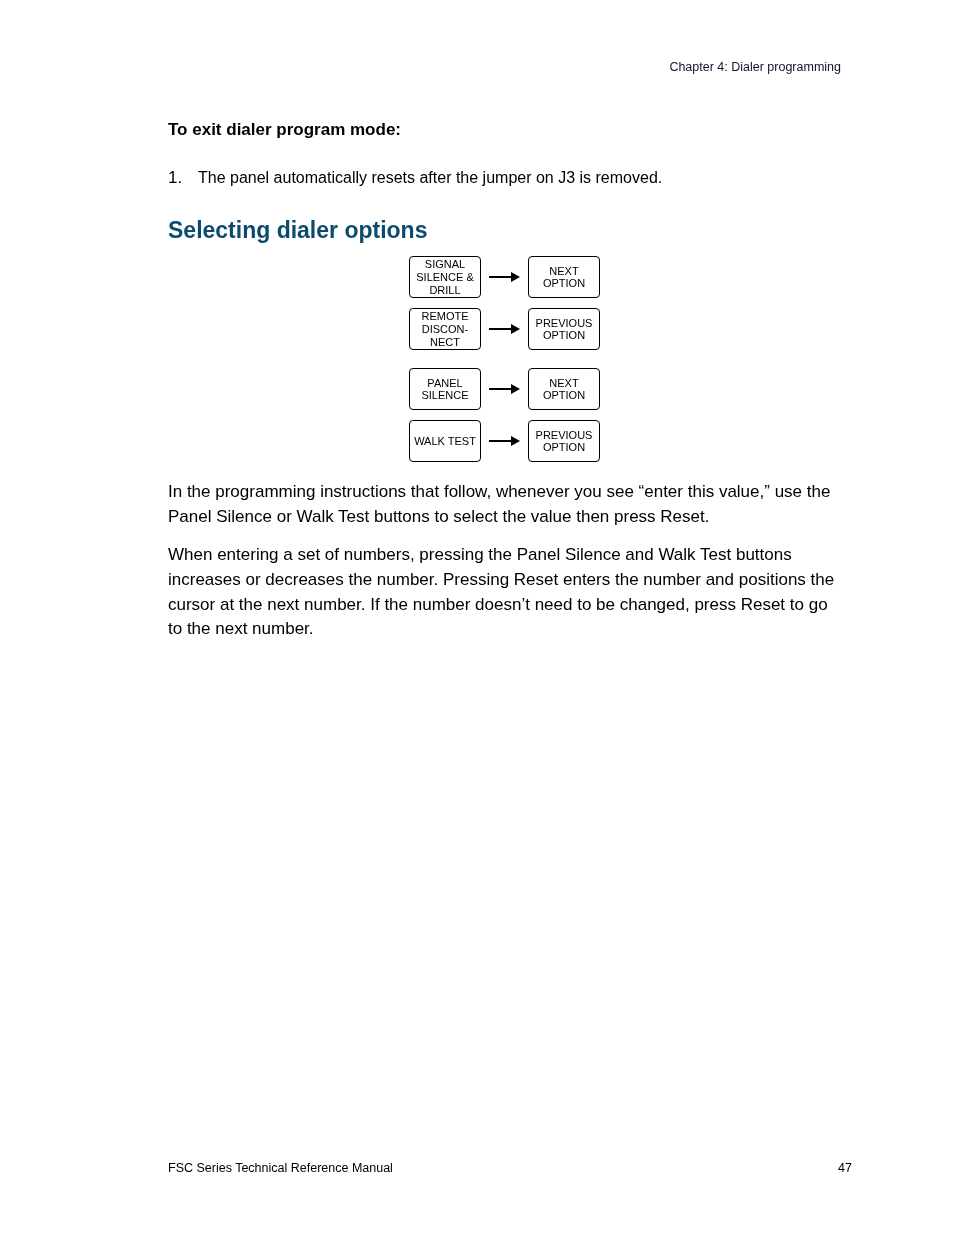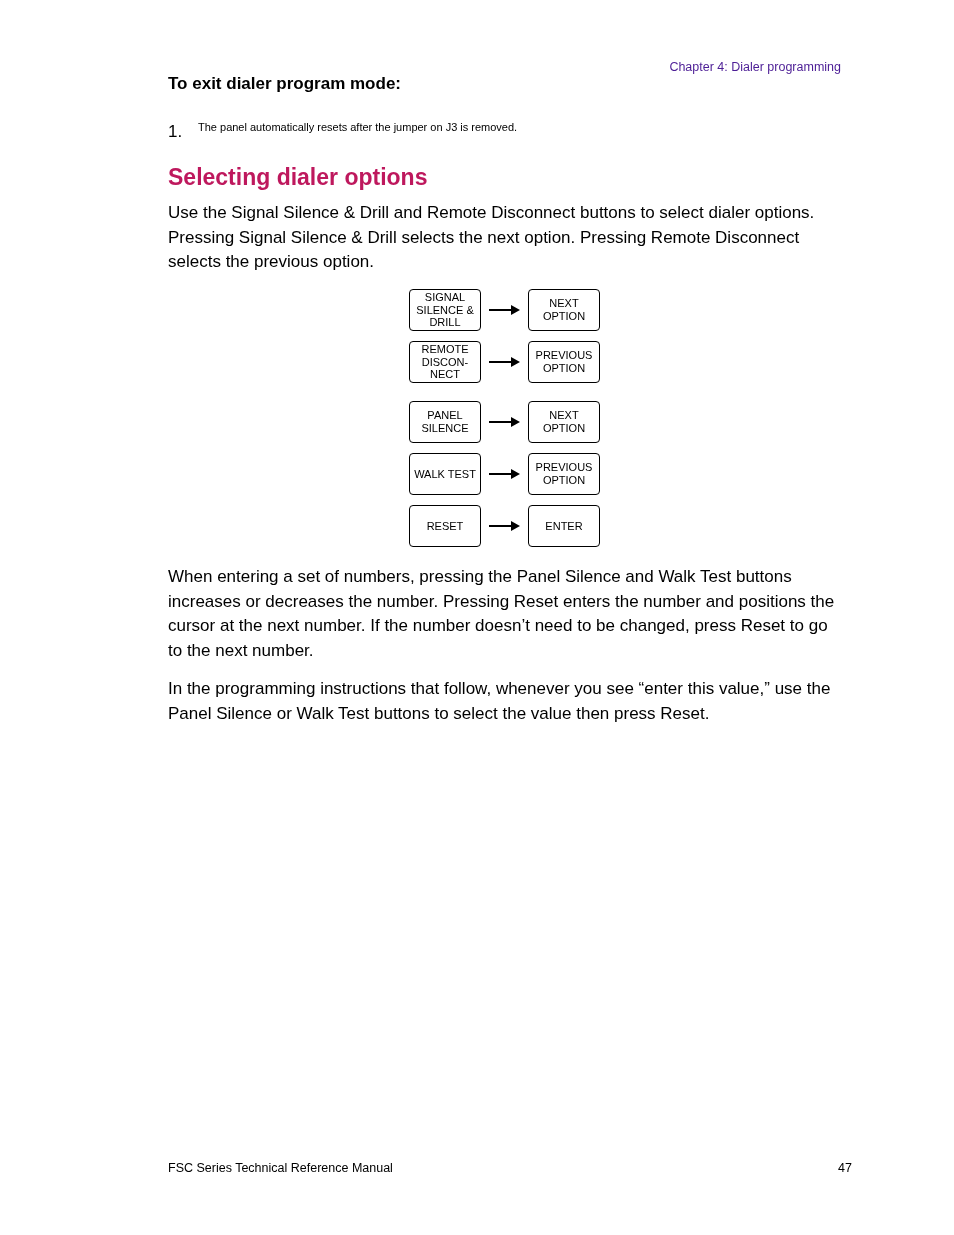--- a/index.html
+++ b/index.html
@@ -13,48 +13,49 @@
     position: relative;
     box-sizing: border-box;
   }
   .page {
     padding: 60px 113px 0 168px;
     box-sizing: border-box;
   }
   .header-line {
     font-size: 12.5px;
     text-align: right;
-    color: #4c1d95;
+    margin-bottom: 46px;
+    color: #0f172a;
   }
   .bold-line {
     font-weight: bold;
     font-size: 17px;
     margin-bottom: 26px;
   }
   .list-item {
     font-size: 17px;
     line-height: 1.45;
     margin-bottom: 8px;
     padding-left: 30px;
     position: relative;
   }
   .list-num {
     position: absolute;
     left: 0;
   }
   .indent-body {
     margin-left: 30px;
-    font-size: 11px;
+    font-size: 16px;
     line-height: 1.45;
     margin-bottom: 28px;
   }
   .h2 {
     font-weight: bold;
     font-size: 23px;
-    color: #be185d;
+    color: #0c4a6e;
     margin: 28px 0 10px 0;
   }
   .para {
     font-size: 17px;
     line-height: 1.45;
     margin-bottom: 14px;
   }
   .diagram {
     display: flex;
     flex-direction: column;
@@ -114,21 +115,20 @@
 
   <div class="header-line">Chapter 4: Dialer programming</div>
 
   <div class="bold-line">To exit dialer program mode:</div>
   <div class="list-item">
     <span class="list-num">1.</span>
   </div>
   <div class="indent-body">The panel automatically resets after the jumper on J3 is removed.</div>
 
   <div class="h2">Selecting dialer options</div>
-  <div class="para">Use the Signal Silence &amp; Drill and Remote Disconnect buttons to select dialer options. Pressing Signal Silence &amp; Drill selects the next option. Pressing Remote Disconnect selects the previous option.</div>
 
   <div class="diagram">
     <div class="dia-row">
       <div class="dia-box">SIGNAL SILENCE &amp; DRILL</div>
       <div class="arrow">
           <div class="arrow-line"></div>
           <div class="arrow-head"></div>
         </div>
       <div class="dia-box">NEXT OPTION</div>
     </div>
@@ -154,31 +154,23 @@
       <div class="dia-box">NEXT OPTION</div>
     </div>
     <div class="dia-row">
       <div class="dia-box">WALK TEST</div>
       <div class="arrow">
           <div class="arrow-line"></div>
           <div class="arrow-head"></div>
         </div>
       <div class="dia-box">PREVIOUS OPTION</div>
     </div>
-    <div class="dia-row">
-      <div class="dia-box">RESET</div>
-      <div class="arrow">
-          <div class="arrow-line"></div>
-          <div class="arrow-head"></div>
-        </div>
-      <div class="dia-box">ENTER</div>
-    </div>
   </div>
 
+  <div class="para">In the programming instructions that follow, whenever you see “enter this value,” use the Panel Silence or Walk Test buttons to select the value then press Reset.</div>
   <div class="para">When entering a set of numbers, pressing the Panel Silence and Walk Test buttons increases or decreases the number. Pressing Reset enters the number and positions the cursor at the next number. If the number doesn’t need to be changed, press Reset to go to the next number.</div>
-  <div class="para">In the programming instructions that follow, whenever you see “enter this value,” use the Panel Silence or Walk Test buttons to select the value then press Reset.</div>
 
 </div>
 
 <div class="footer">
   <span>FSC Series Technical Reference Manual</span>
   <span>47</span>
 </div>
 
 </body></html>

